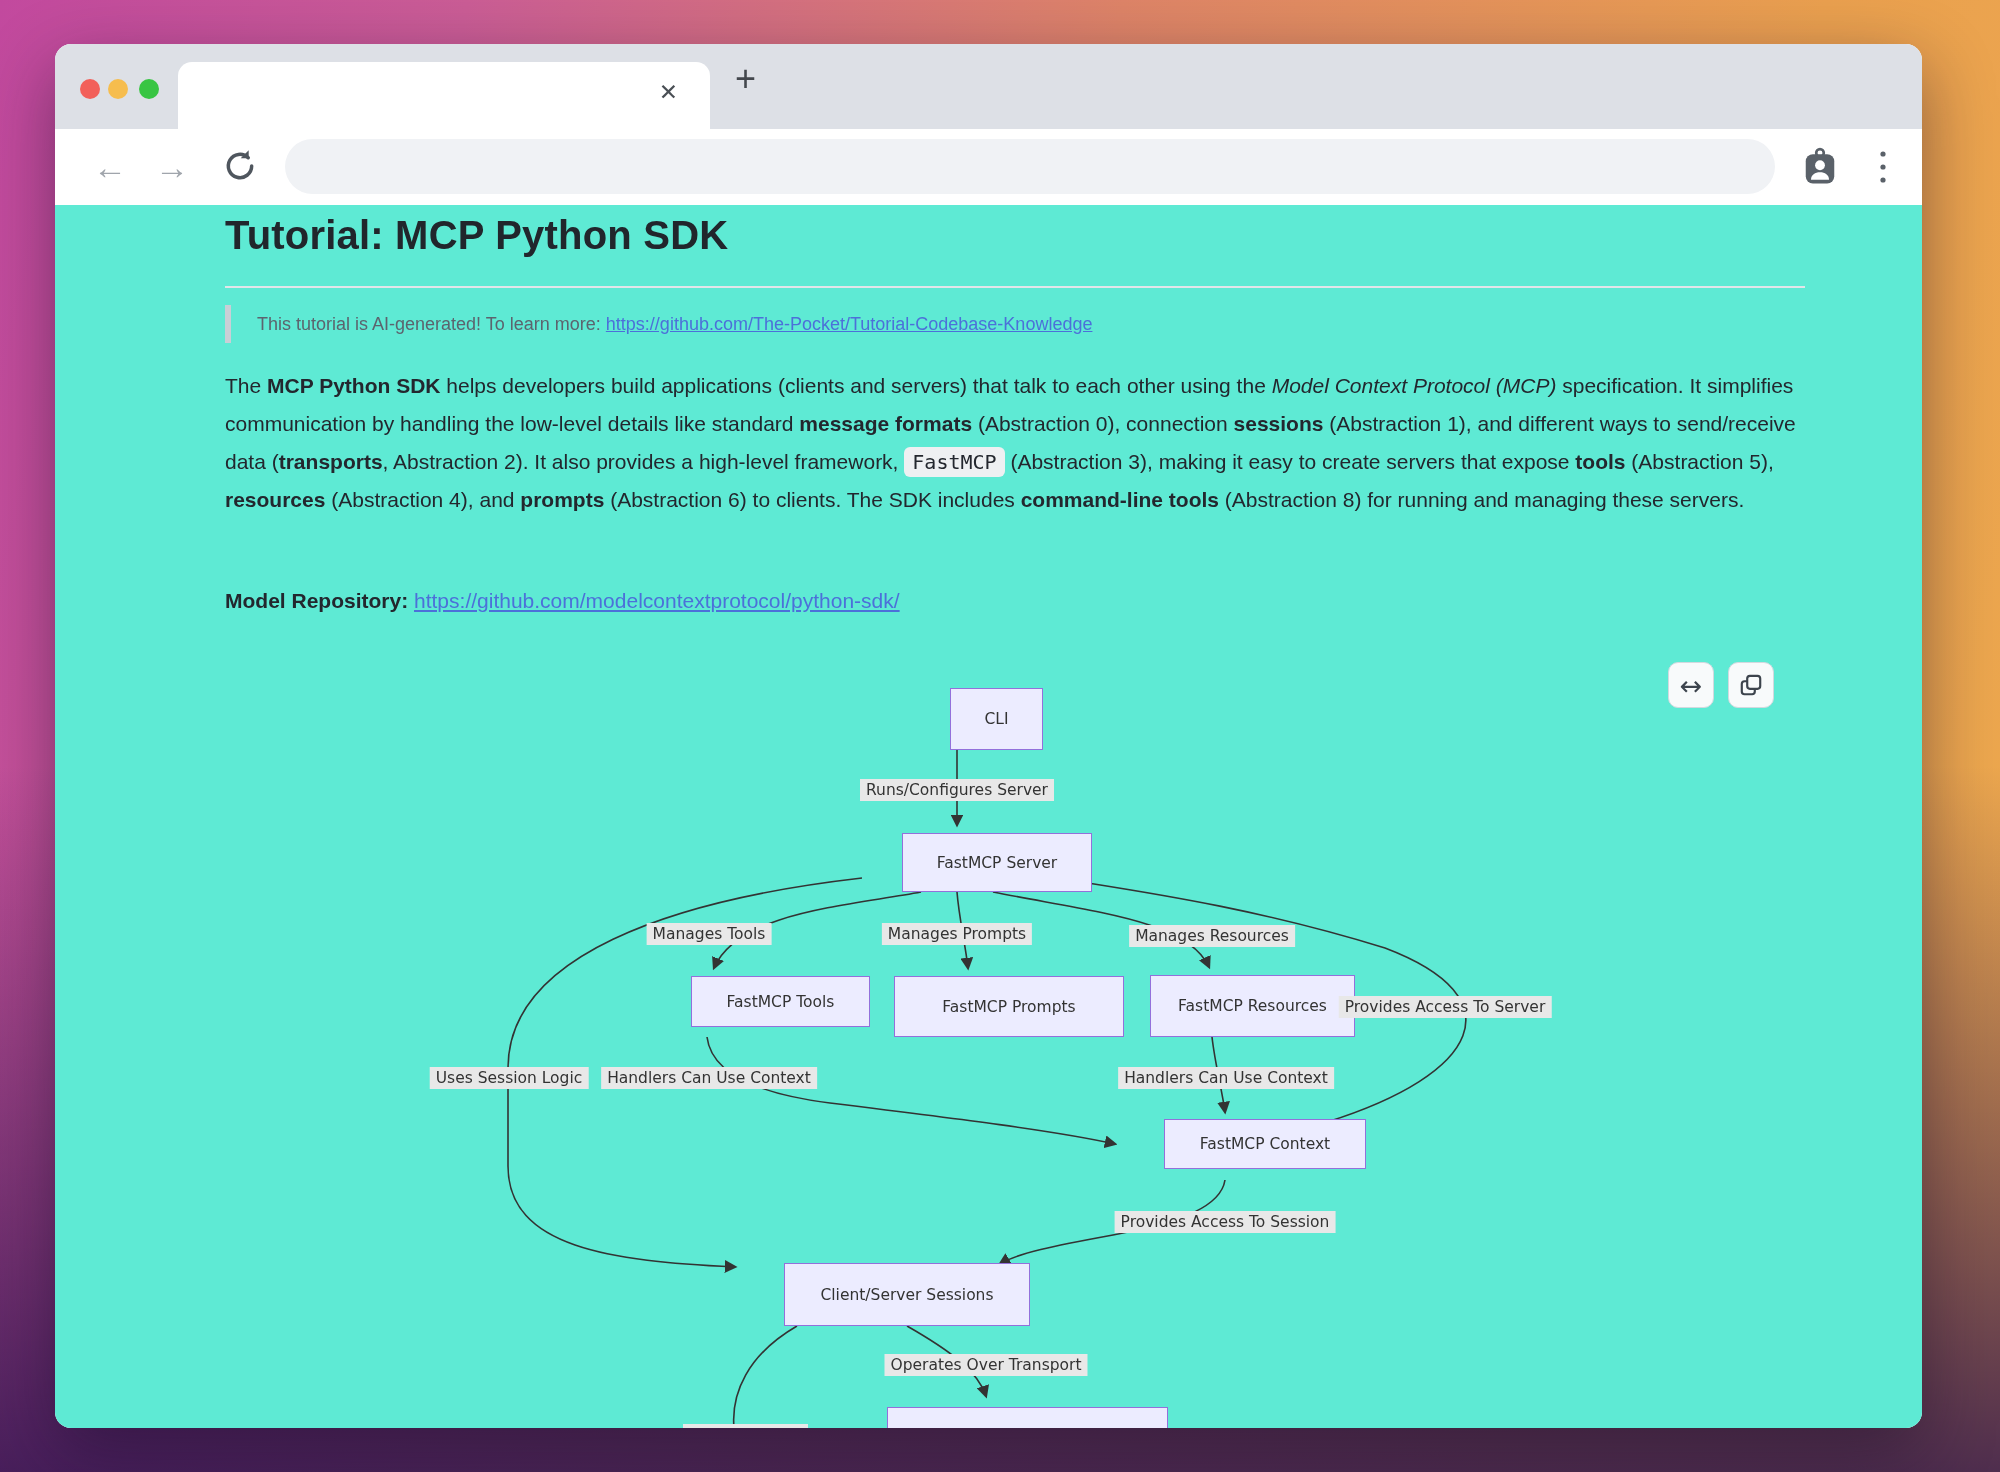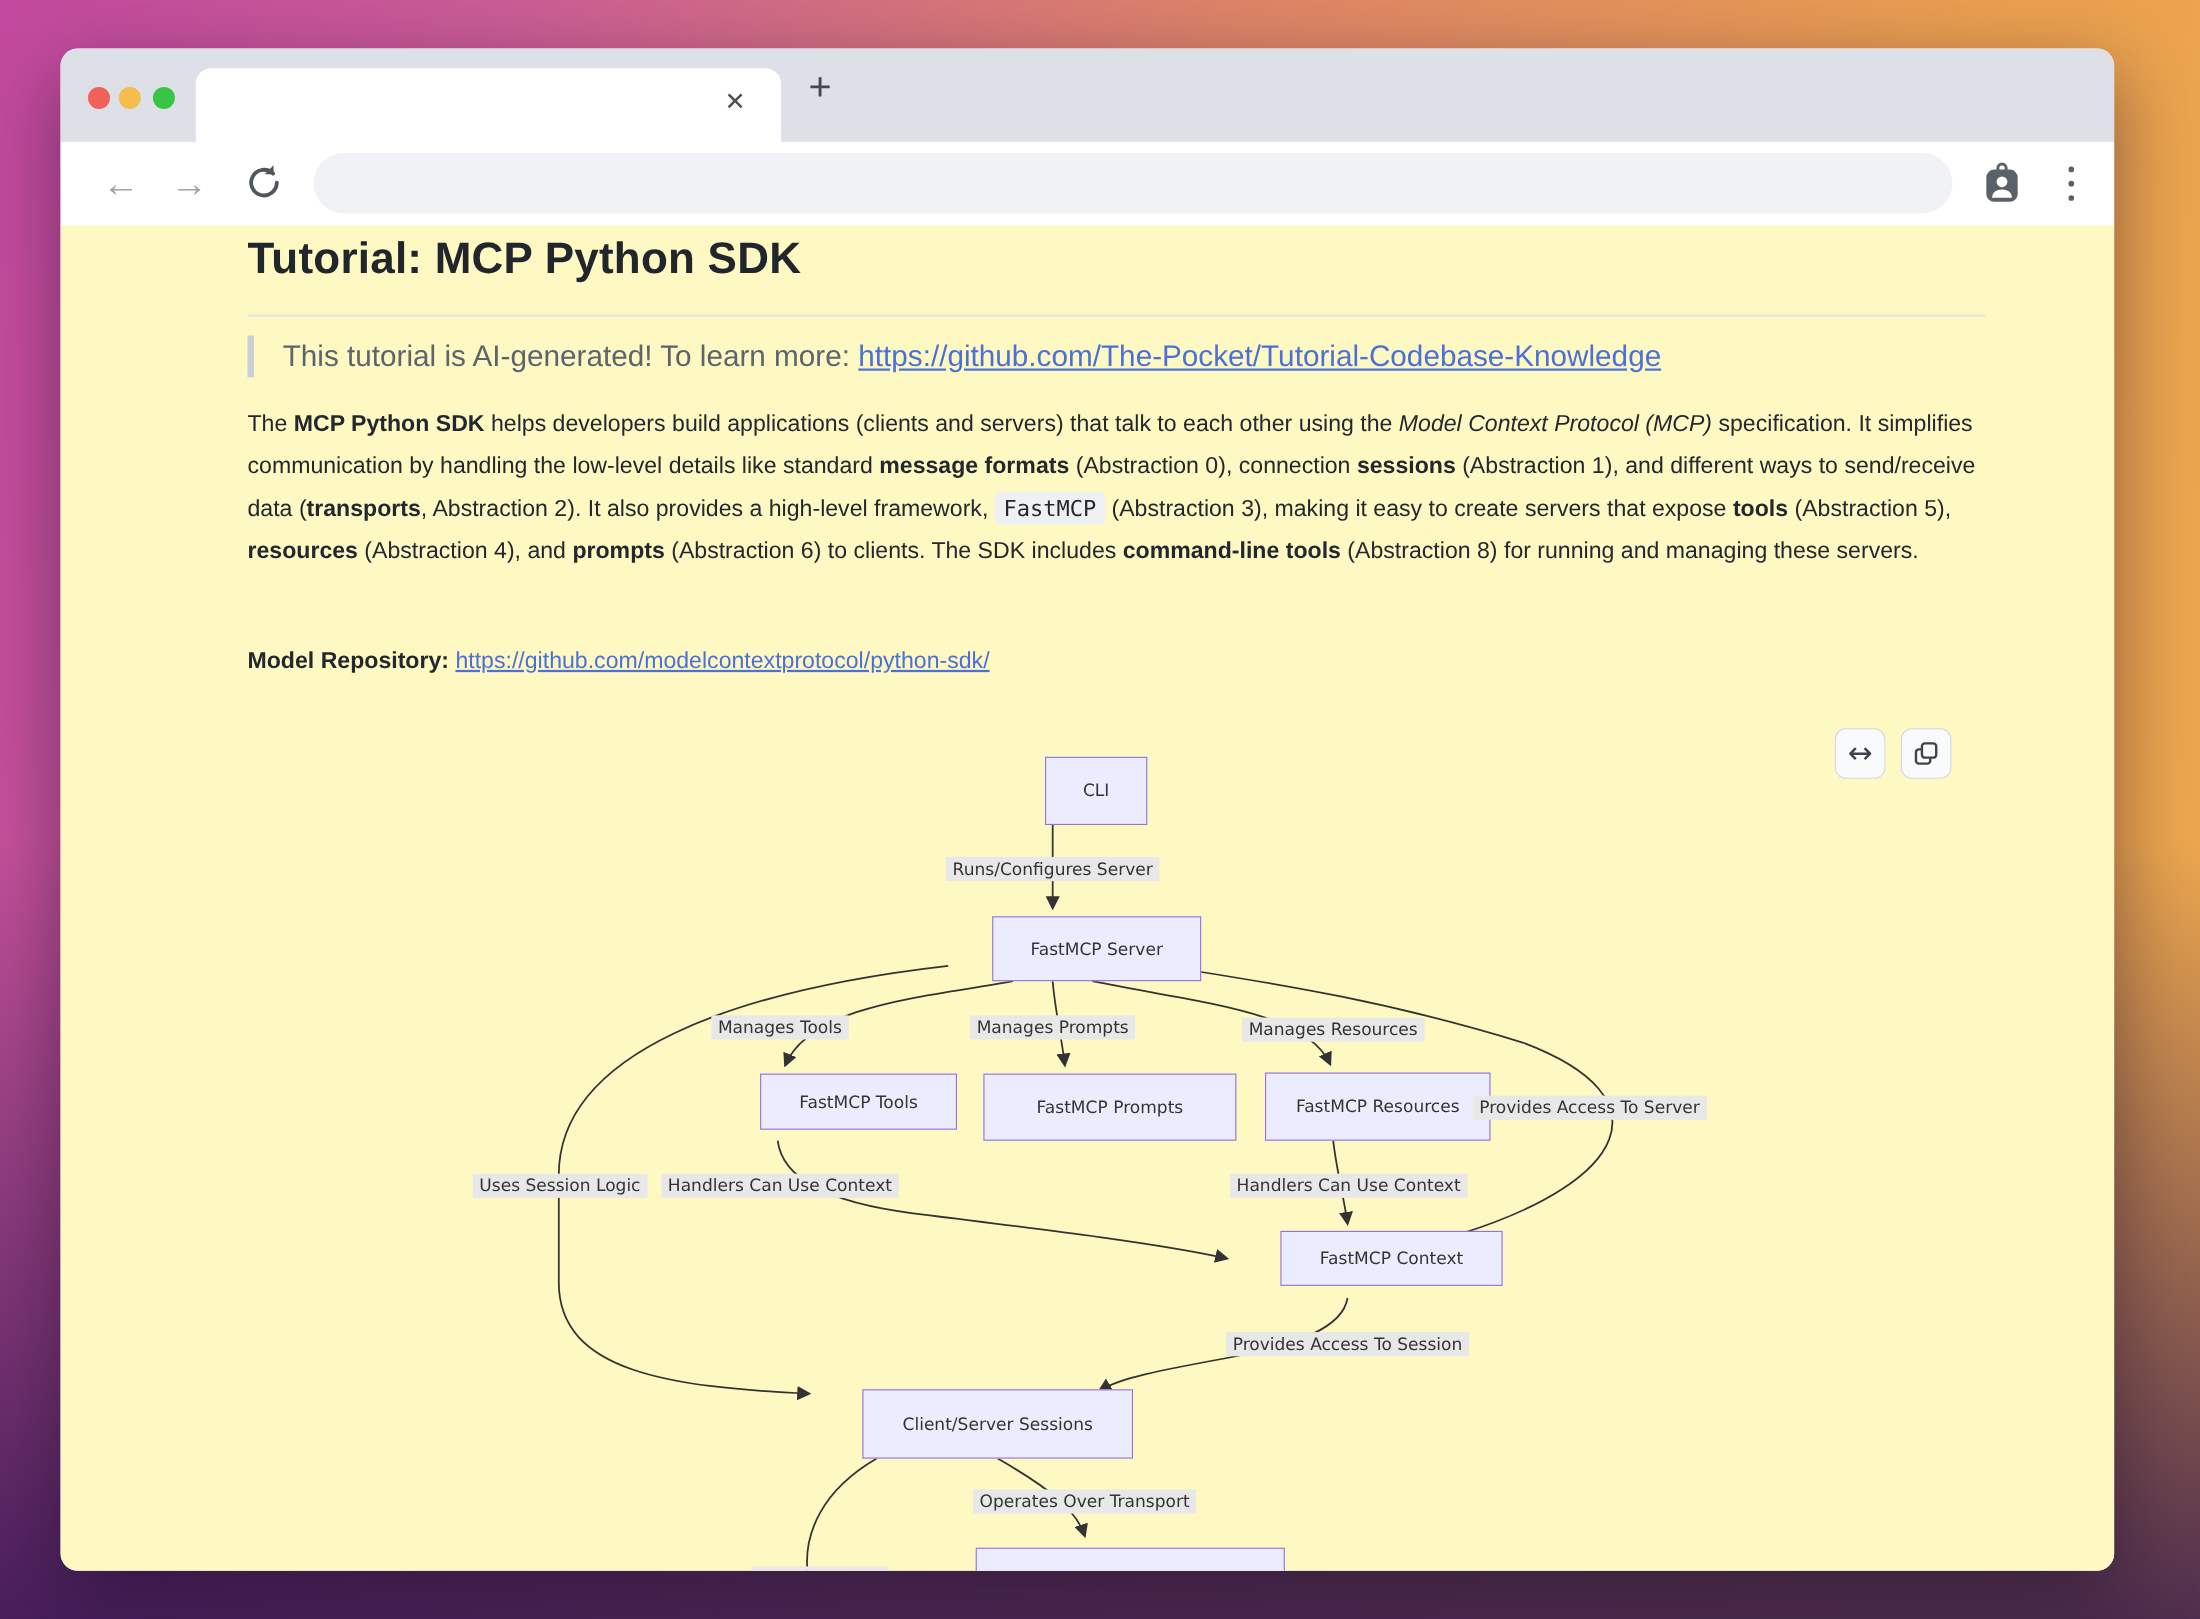--- a/index.html
+++ b/index.html
@@ -35,30 +35,30 @@
   .back    { left:33px;  color:#a0a5ac; }
   .forward { left:95px;  color:#a0a5ac; }
   .reload  { left:163px; top:17px; }
   .addressbar {
     position:absolute; left:230px; top:10px; width:1490px; height:55px;
     background:#f0f2f5; border-radius:28px;
   }
   .avatar-btn { position:absolute; left:1746px; top:18px; }
   .menu-dots  { position:absolute; left:1816px; top:15px; }
   
-  .content { position:absolute; left:0; top:161px; width:1867px; height:1223px; background:#fef9c3; }
+  .content { position:absolute; left:0; top:161px; width:1867px; height:1223px; background:#5eead4; }
   h1.title {
     position:absolute; left:170px; top:8px; width:1580px;
     font-size:40px; font-weight:700; color:#21262c; letter-spacing:0.2px;
     padding-bottom:28px; border-bottom:2px solid #e2e5e9;
   }
   .bq {
     position:absolute; left:170px; top:100px; width:1560px;
     border-left:6px solid #c9cfd6; padding-left:26px;
-    font-size:27px; line-height:38px; color:#5c646e;
+    font-size:18px; line-height:38px; color:#5c646e;
   }
   a { color:#4c70d9; text-decoration:underline; }
   .bodytext {
     position:absolute; left:170px; top:162px; width:1584px;
     font-size:21px; line-height:38px; color:#23272e;
   }
   .bodytext strong { font-weight:700; }
   .bodytext em { font-style:italic; }
   .bodytext code {
     font-family:"DejaVu Sans Mono","Liberation Mono",monospace;

